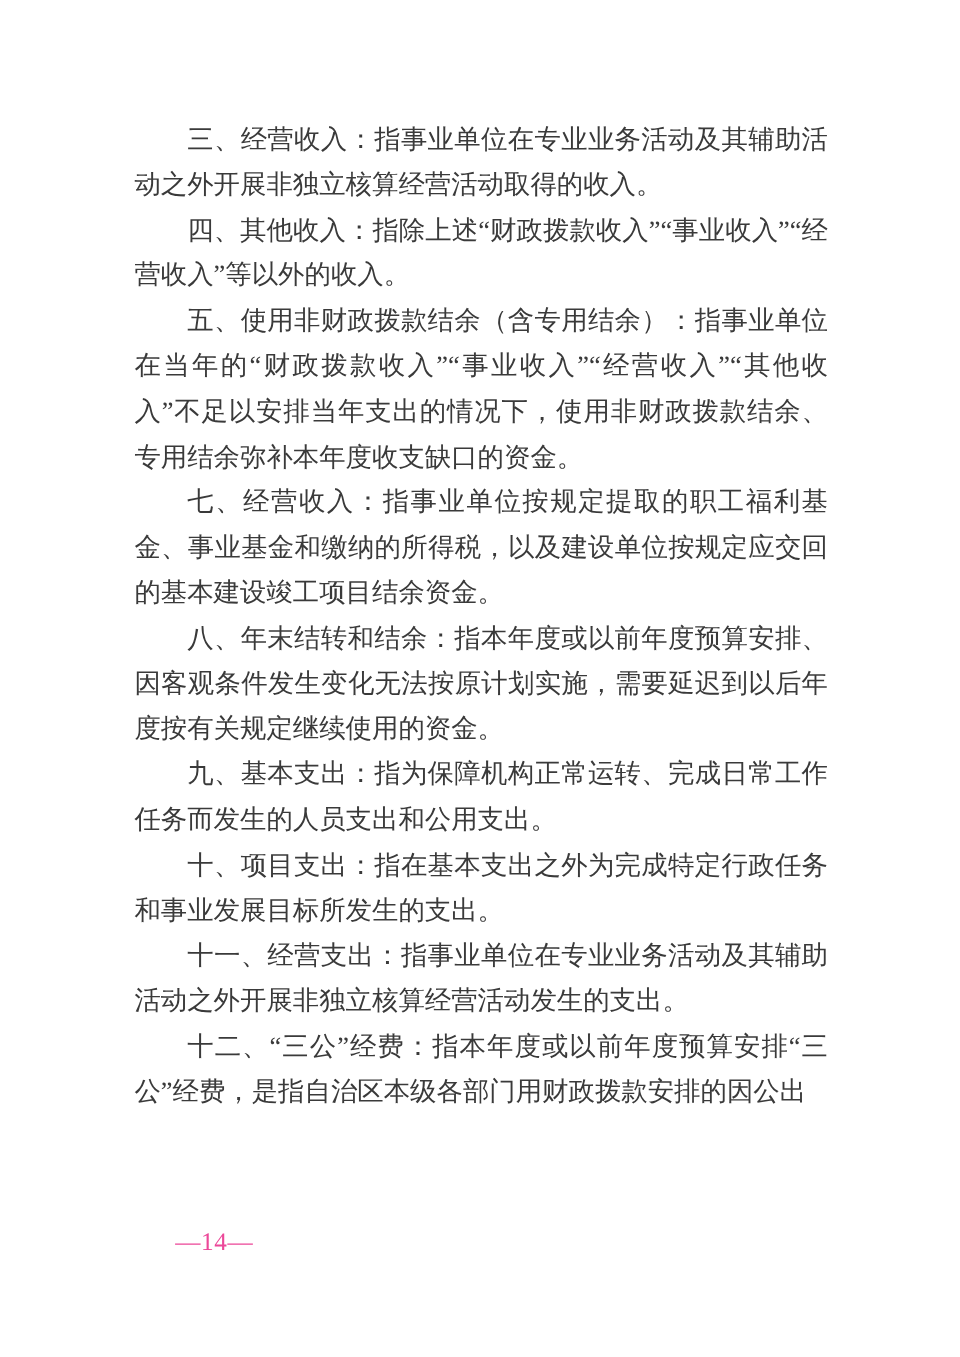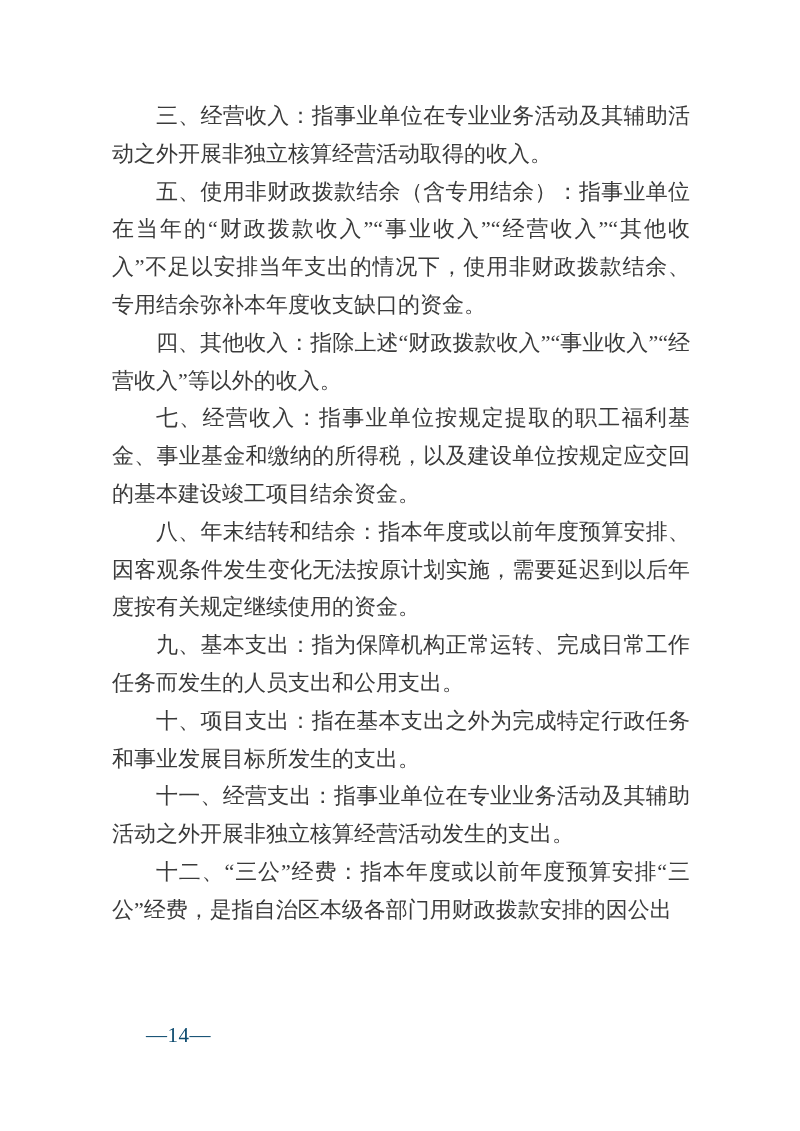--- a/index.html
+++ b/index.html
@@ -42,23 +42,23 @@
     line-height: 26px;
     letter-spacing: 0.5px;
   }
 </style>
 </head>
 <body>
 
 <div class="page" style="background: rgb(255, 255, 255);">
   <div class="content" style="color: rgb(58, 58, 58);">
       <p>三、经营收入：指事业单位在专业业务活动及其辅助活动之外开展非独立核算经营活动取得的收入。</p>
+      <p>四、其他收入：指除上述“财政拨款收入”“事业收入”“经营收入”等以外的收入。</p>
       <p>五、使用非财政拨款结余（含专用结余）：指事业单位在当年的“财政拨款收入”“事业收入”“经营收入”“其他收入”不足以安排当年支出的情况下，使用非财政拨款结余、专用结余弥补本年度收支缺口的资金。</p>
-      <p>四、其他收入：指除上述“财政拨款收入”“事业收入”“经营收入”等以外的收入。</p>
       <p>七、经营收入：指事业单位按规定提取的职工福利基金、事业基金和缴纳的所得税，以及建设单位按规定应交回的基本建设竣工项目结余资金。</p>
       <p>八、年末结转和结余：指本年度或以前年度预算安排、因客观条件发生变化无法按原计划实施，需要延迟到以后年度按有关规定继续使用的资金。</p>
       <p>九、基本支出：指为保障机构正常运转、完成日常工作任务而发生的人员支出和公用支出。</p>
       <p>十、项目支出：指在基本支出之外为完成特定行政任务和事业发展目标所发生的支出。</p>
       <p>十一、经营支出：指事业单位在专业业务活动及其辅助活动之外开展非独立核算经营活动发生的支出。</p>
       <p>十二、“三公”经费：指本年度或以前年度预算安排“三公”经费，是指自治区本级各部门用财政拨款安排的因公出</p>
     </div>
-  <div class="footer" style="color: #0c4a6e;">—14—</div>
+  <div class="footer" style="color: #ec4899;">—14—</div>
 </div>
 
 </body></html>

